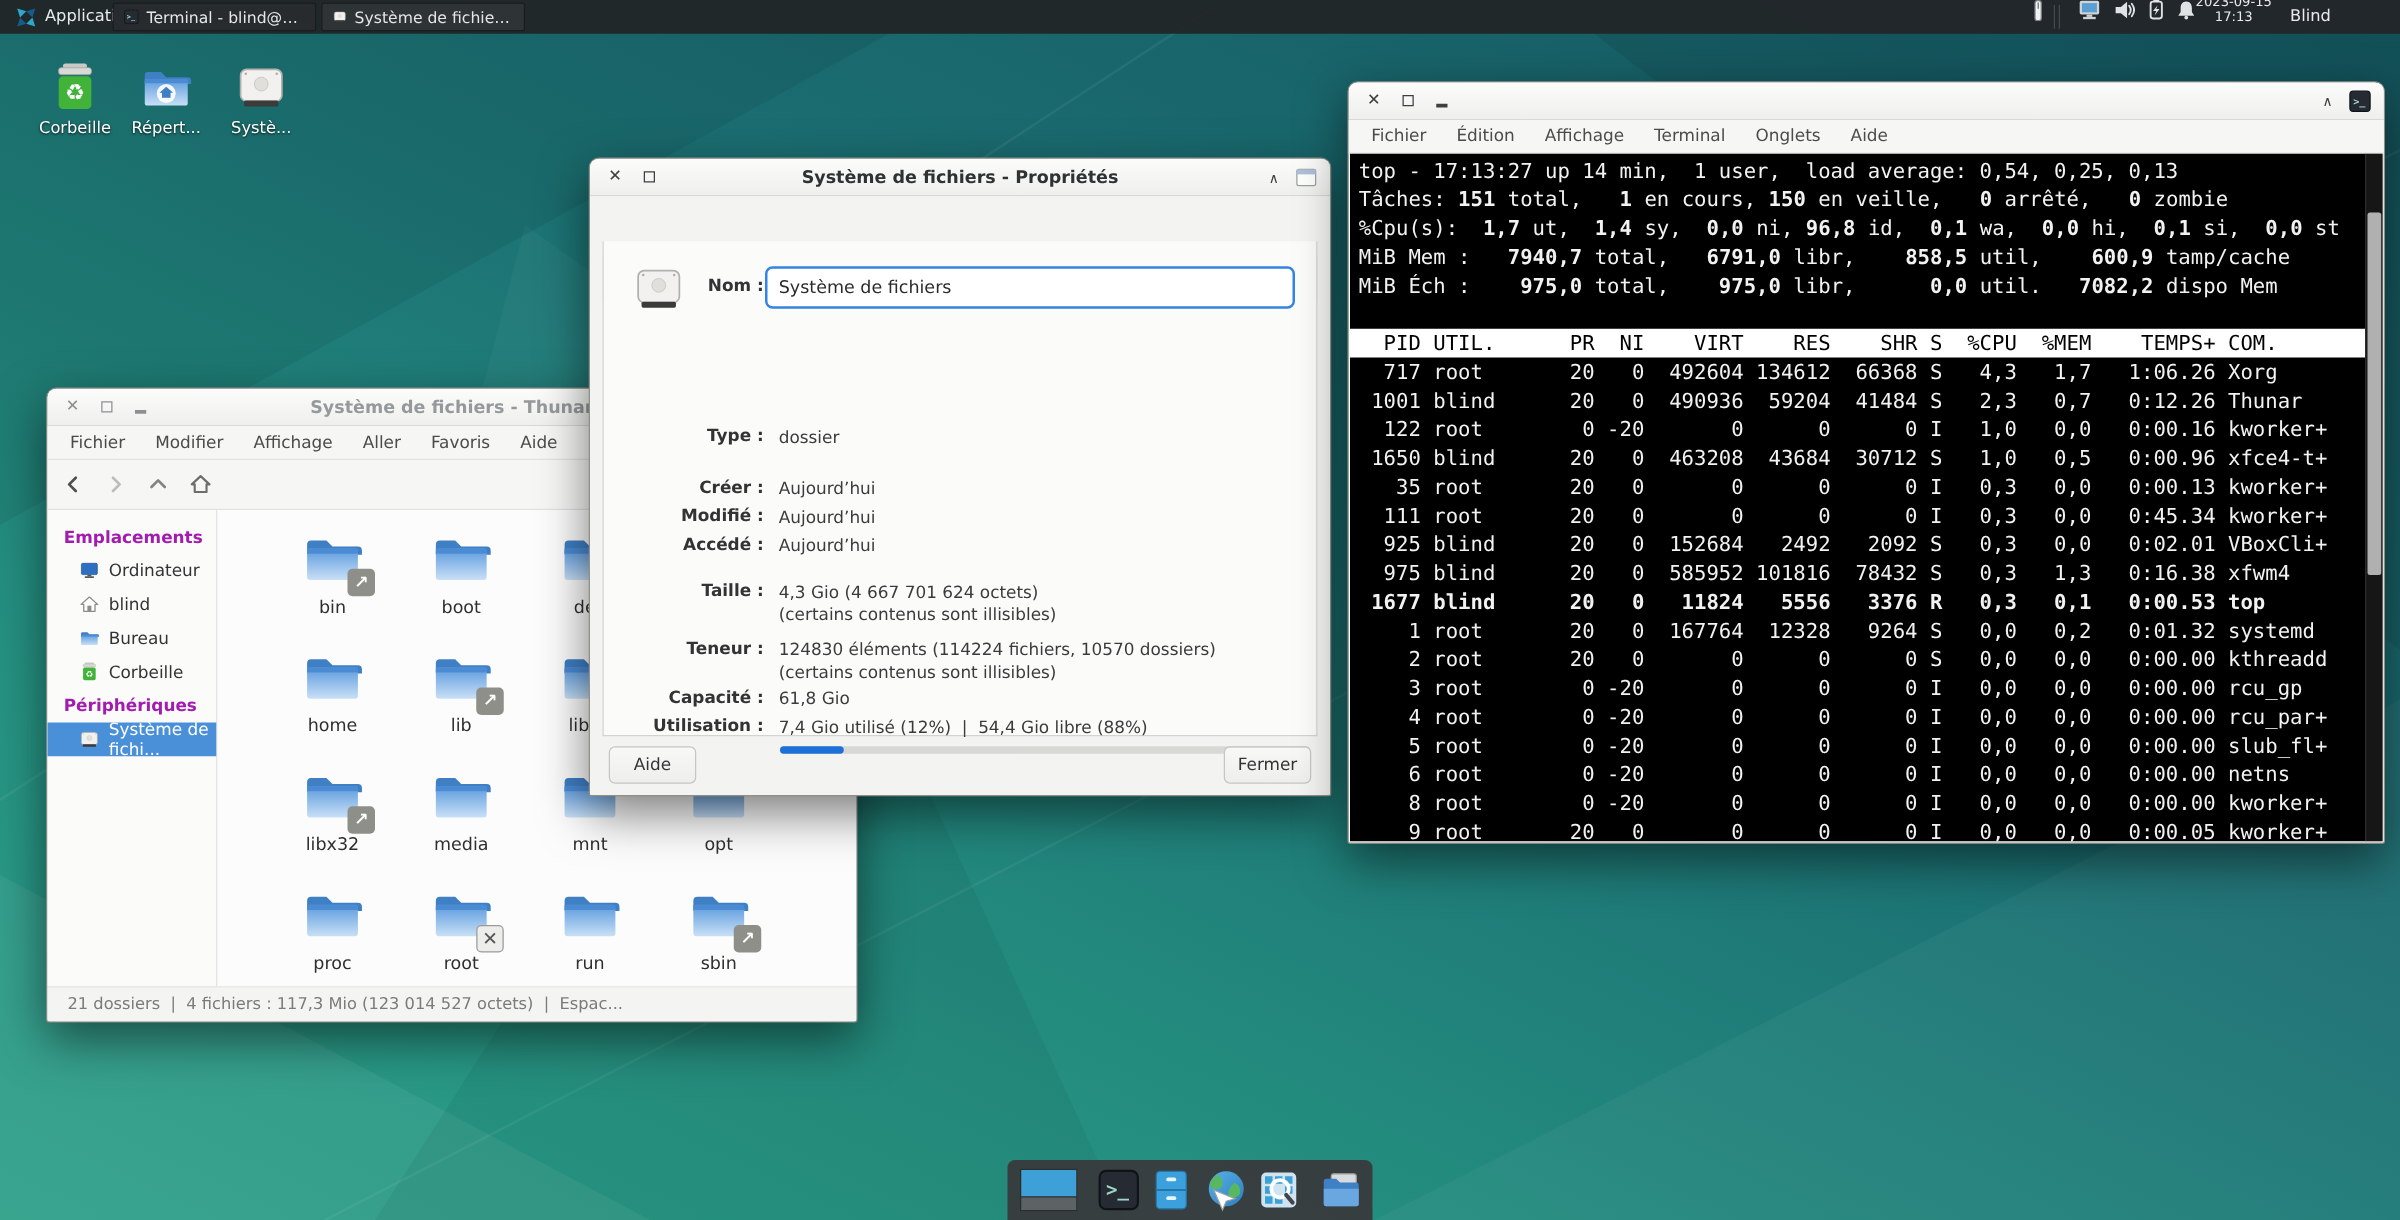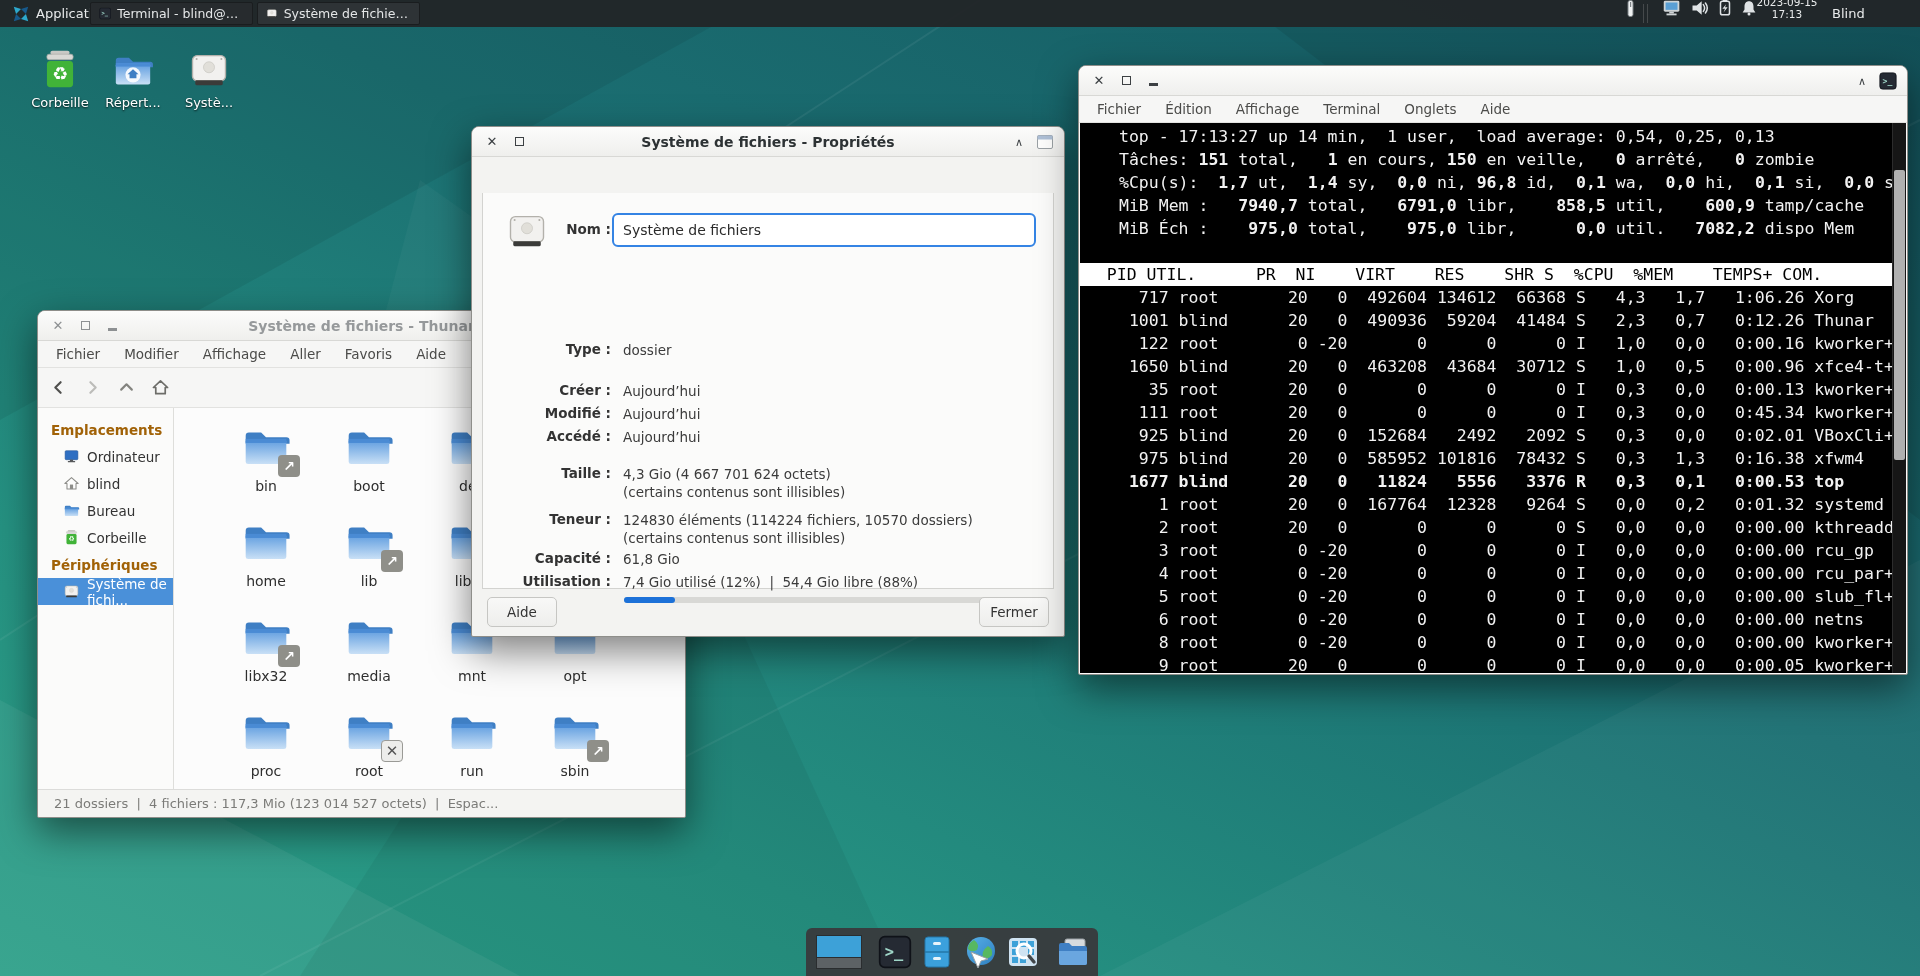--- a/index.html
+++ b/index.html
@@ -46,21 +46,21 @@
   .menu-item { font-size:13.5px; color:#4b4b49;text-align:center; }
 
   
   #thunar { left:37px; top:310px; width:649px; height:508px; z-index:10; }
   #thunar-toolbar { height:40px; background:#f6f6f5; border-bottom:1px solid #e2e2e0; display:flex; align-items:center; }
   .navbtn { width:28px; height:28px; display:flex; align-items:center; justify-content:center; margin-left:6px; }
   #pathentry { position:absolute; left:160px; top:102px; width:451px; height:29px; background:#fff; border:1px solid #c8c8c5;
                border-radius:6px; display:flex; align-items:center; gap:7px; padding-left:8px; font-size:14px; color:#333; }
   #thunar-body { position:absolute; top:97px; left:0; right:0; bottom:28px; display:flex; }
   #thunar-sidebar { width:136px; border-right:1px solid #dededb; background:#fbfbfa; padding-top:8px; }
-  .side-header { font-weight:bold; font-size:13.5px; color:#a16207; padding-left:13px; height:27px; display:flex; align-items:center; }
+  .side-header { font-weight:bold; font-size:13.5px; color:#a21caf; padding-left:13px; height:27px; display:flex; align-items:center; }
   .side-item { height:27px; display:flex; align-items:center; gap:7px; padding-left:25px; font-size:13.5px; color:#333; }
   .side-item.selected { background:#4a90d9; color:#fff; }
   .side-item svg { flex:0 0 auto; }
   #thunar-grid { position:relative; flex:1; background:#fcfcfc; }
   .fcell { position:absolute; width:96px; text-align:center; }
   .ficon { position:relative; width:52px; height:52px; margin:0 auto; }
   .flabel { margin-top:5px; font-size:14px; color:#2e2e2e; white-space:nowrap; }
   .emblem { position:absolute; right:-8px; bottom:-4px; width:22px; height:22px; border-radius:4px;
             display:flex; align-items:center; justify-content:center; font-size:14px; font-weight:bold; }
   .em-link { background:#8f8f89; color:#fff; }
@@ -89,21 +89,21 @@
             border:1px solid #c6c6c3; border-radius:5px; display:flex; align-items:center; justify-content:center;
             font-size:13.5px; color:#333; }
   #btn-aide { left:15px; }
   #btn-fermer { right:15px; }
 
   
   #termwin { left:1078px; top:65px; width:830px; height:610px; z-index:30; }
   #term-screen { position:absolute; top:57px; left:1px; right:1px; bottom:1px; background:#000; overflow:hidden; }
   #term-lines { position:absolute; top:2px; left:7px; right:16px;
                 font-family:"DejaVu Sans Mono", monospace; font-size:16.5px; line-height:23px; color:#f2f2f2; }
-  .tline { white-space:pre; height:23px;margin-left:32px; }
+  .tline { white-space:pre; height:23px; }
   .tline .b, .tline.b { font-weight:bold; }
   .tline.thead { background:#fff; color:#000; margin-left:-7px; padding-left:7px; margin-right:-2px; }
   #term-scrollbar { position:absolute; top:0; right:0; bottom:0; width:14px; background:#161616; border-left:1px solid #2c2c2c; }
   #term-thumb { position:absolute; left:1px; width:11px; top:47px; height:290px; background:#b0b0b0; border-radius:2px; }
 
   
   #dock { position:absolute; left:806px; top:928px; height:48px; width:292px; background:rgba(56,60,62,.97);
           border-radius:6px 6px 0 0; display:flex; align-items:center; gap:8px; padding:0 10px; z-index:40; }
   .dock-sep { width:1px; height:32px; background:#5a5e60; }
   .dock-item { display:flex; align-items:center; justify-content:center; }

